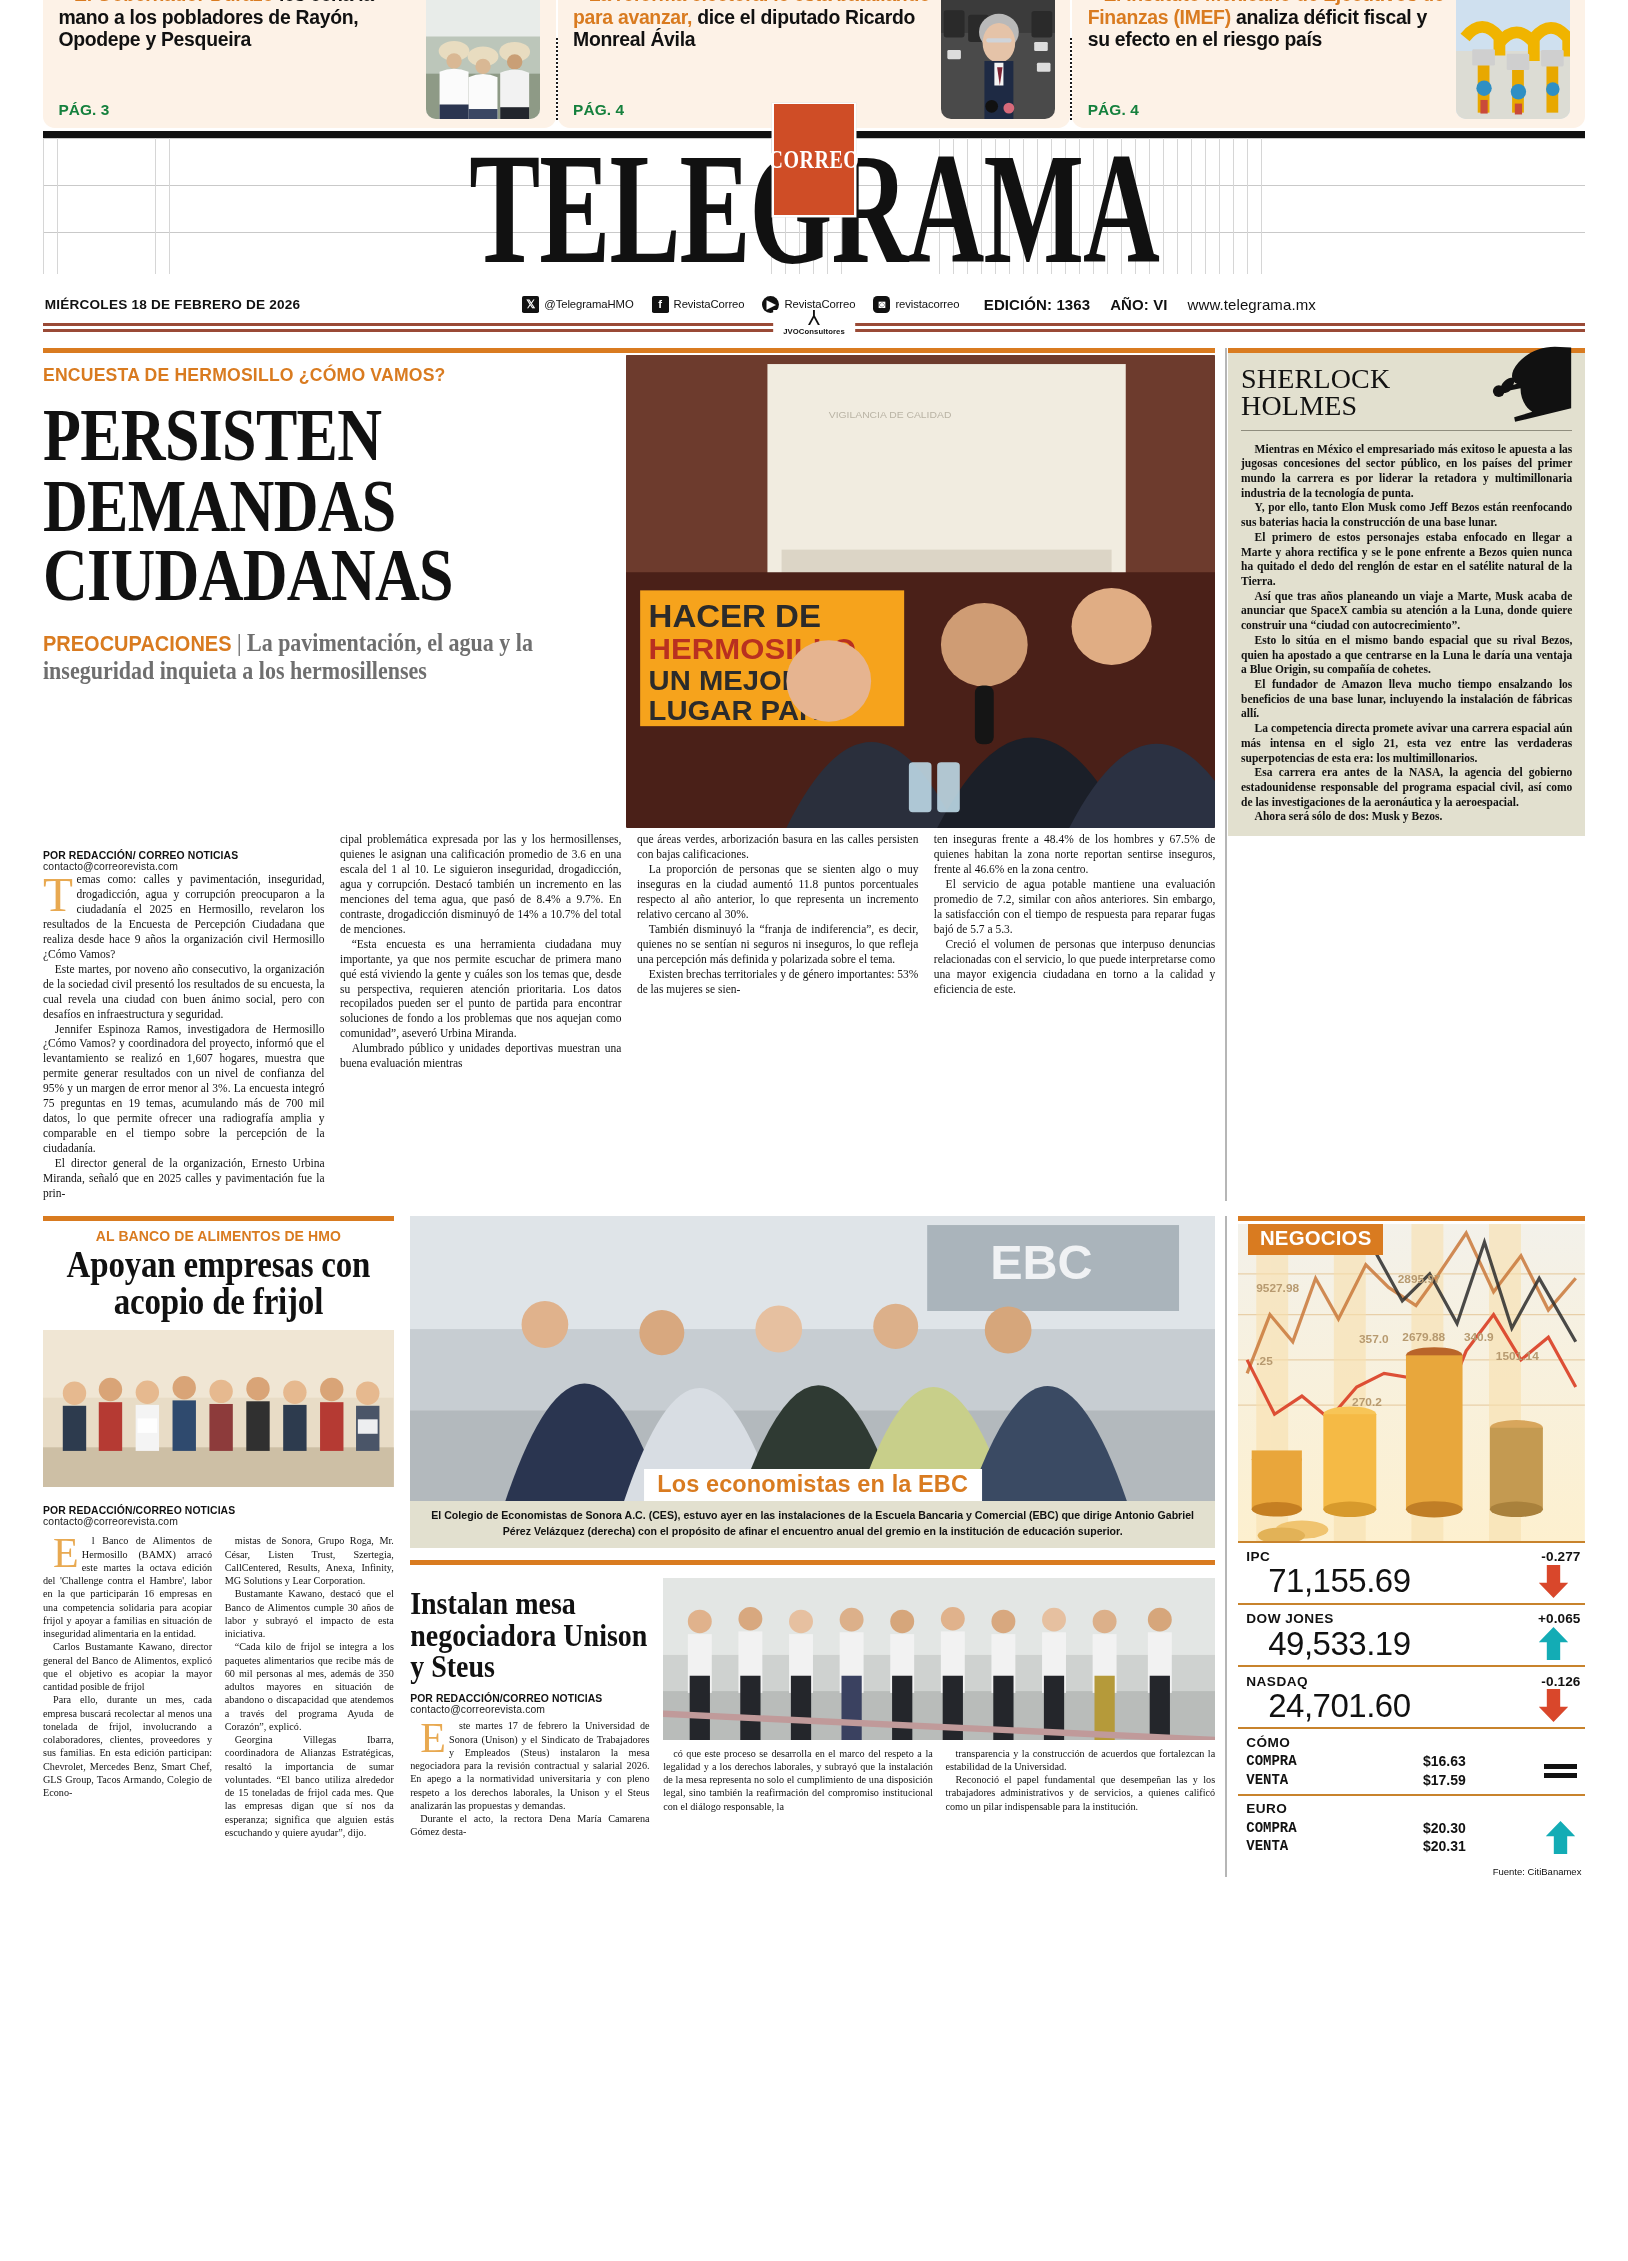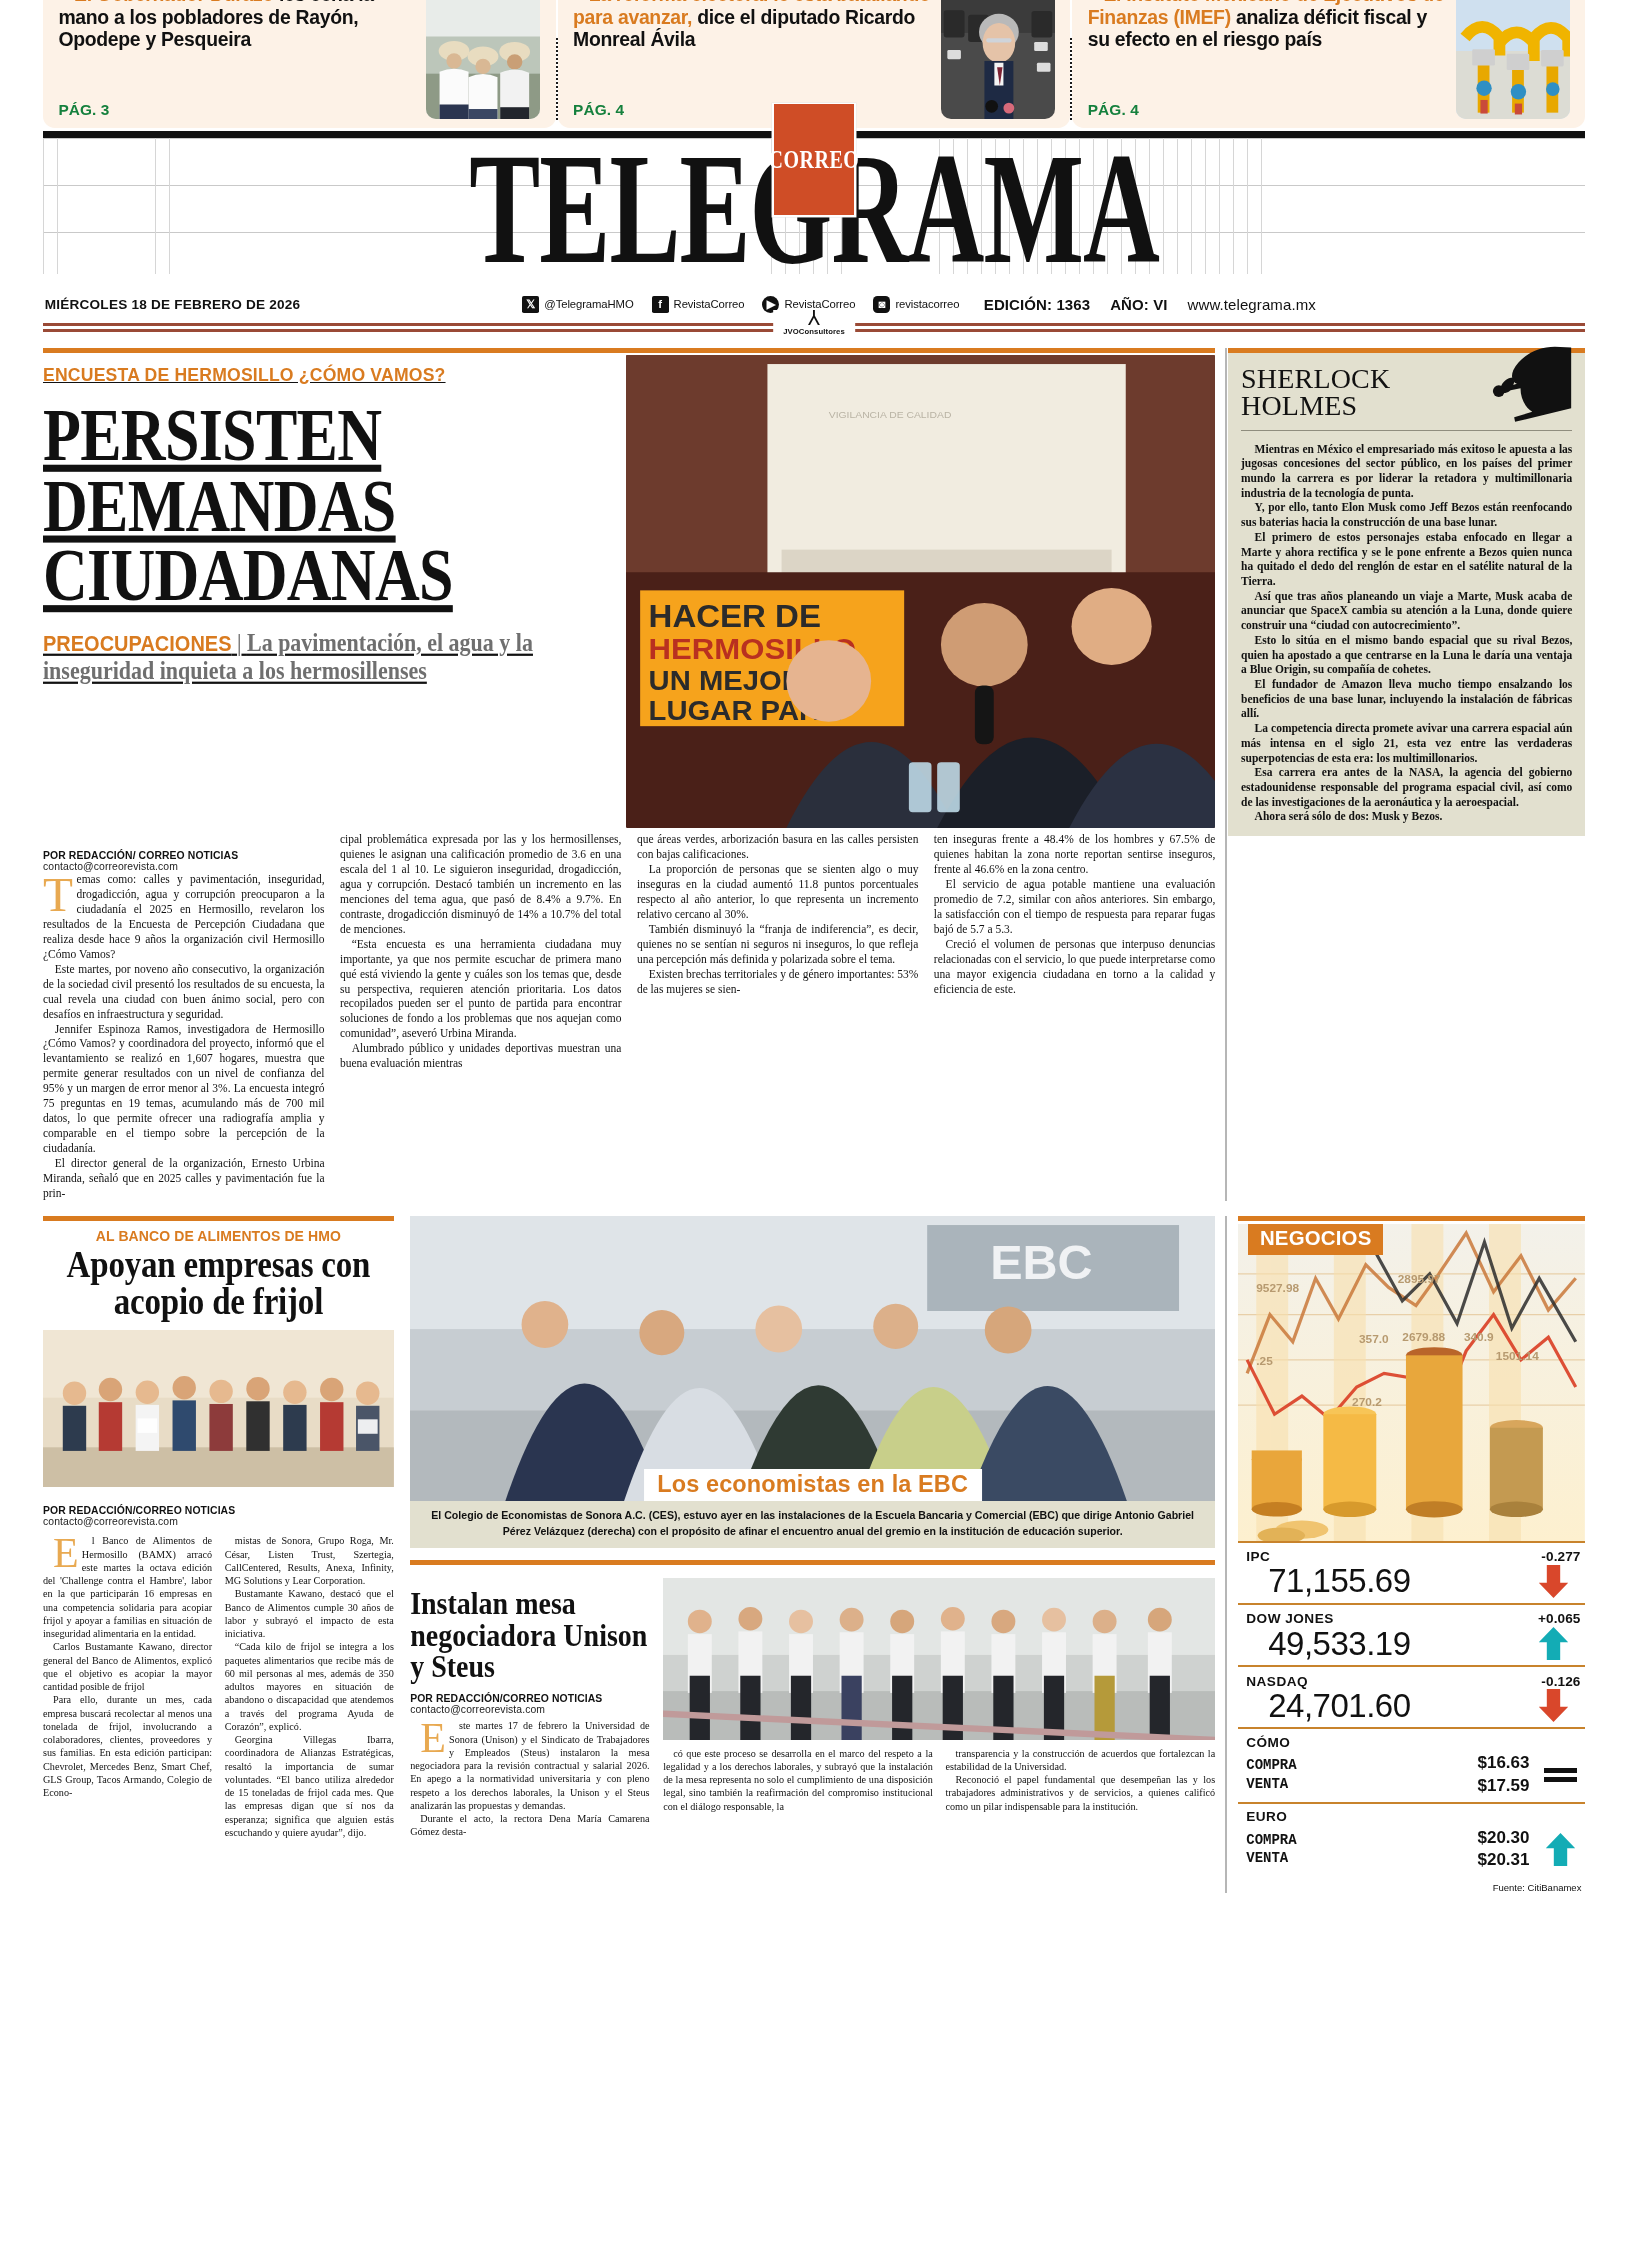--- a/index.html
+++ b/index.html
@@ -117,21 +117,21 @@
   .main-grid { display: flex; margin-top: 15.4px; }
   .left-zone { width: 1180px; }
   .right-rail { width: 362px; margin-left: 10px; border-left: 2.3px solid #b6b6b6; padding-left: 1px; }
 
   .orange-rule { height: 5px; background: #d97b20; }
   .kicker {
     font-family: "Liberation Sans", sans-serif; font-weight: 700;
     color: #d97b20; font-size: 17.6px; letter-spacing: 0.2px; margin-top: 10px;
   }
   .lead-row { display: flex; margin-top: 1.8px; }
-  .lead-left { width: 583px; padding-right: 25px; text-decoration: underline; }
+  .lead-left { width: 583px; padding-right: 25px; }
   .lead-right { flex: 1; }
   .big-head {
     font-family: "Liberation Serif", serif; font-weight: 700;
     font-size: 62px; line-height: 0.96; letter-spacing: -0.7px;
     transform: scaleY(1.18); transform-origin: left top; margin-top: 15.4px;
   }
   .subhead {
     margin-top: 49px; font-size: 22px; line-height: 1.14;
     font-family: "Liberation Serif", serif; color: #6f6f6f; font-weight: 700;
     transform: scaleY(1.12); transform-origin: left top;
@@ -229,21 +229,21 @@
   .q-name { font-family:"Liberation Sans",sans-serif; font-weight:700; font-size: 13.6px; letter-spacing: 0.5px; }
   .q-chg { font-family:"Liberation Sans",sans-serif; font-weight:700; font-size: 13.6px; letter-spacing: 0.1px; }
   .q-bot { display:flex; justify-content: space-between; align-items:center; margin-top: -1.8px; }
   .q-val { font-family:"Liberation Sans",sans-serif; font-weight:300; font-size: 33px; letter-spacing:-0.5px; margin-left: 22px;}
   .arrow { width: 33px; height: 35px; margin-right: 11px; }
 
   .fx-row { border-top: 2.3px solid #c8832c; padding: 5.4px 4.5px 3.6px 8.1px; }
   .fx-name { font-family:"Liberation Sans",sans-serif; font-weight:700; font-size: 13.6px; letter-spacing:0.4px; }
   .fx-grid { display:flex; align-items:center; margin-top: 2.7px; }
   .fx-labels { width: 113px; font-family:Liberation Mono, monospace; font-weight:700; font-size: 14px; line-height:1.34; }
-  .fx-vals { flex:1; text-align:right; font-family:"Liberation Sans",sans-serif; font-weight:700; font-size: 17px; line-height:1.34; padding-right: 10px;}
+  .fx-vals { flex:1; text-align:center; font-family:"Liberation Sans",sans-serif; font-weight:700; font-size: 14px; line-height:1.34; padding-right: 10px;}
   .fx-ic { width: 41px; display:flex; align-items:center; justify-content:center; }
   .eqsign { width: 33px; }
   .eqsign div { height: 5px; background:#111; margin: 4.1px 0; }
   .fuente { text-align:right; font-family:"Liberation Sans",sans-serif; font-size: 9.5px; margin-top: 6.3px; padding-right: 3.6px;}
 </style>
 </head>
 <body>
 
 <div class="page">
 

